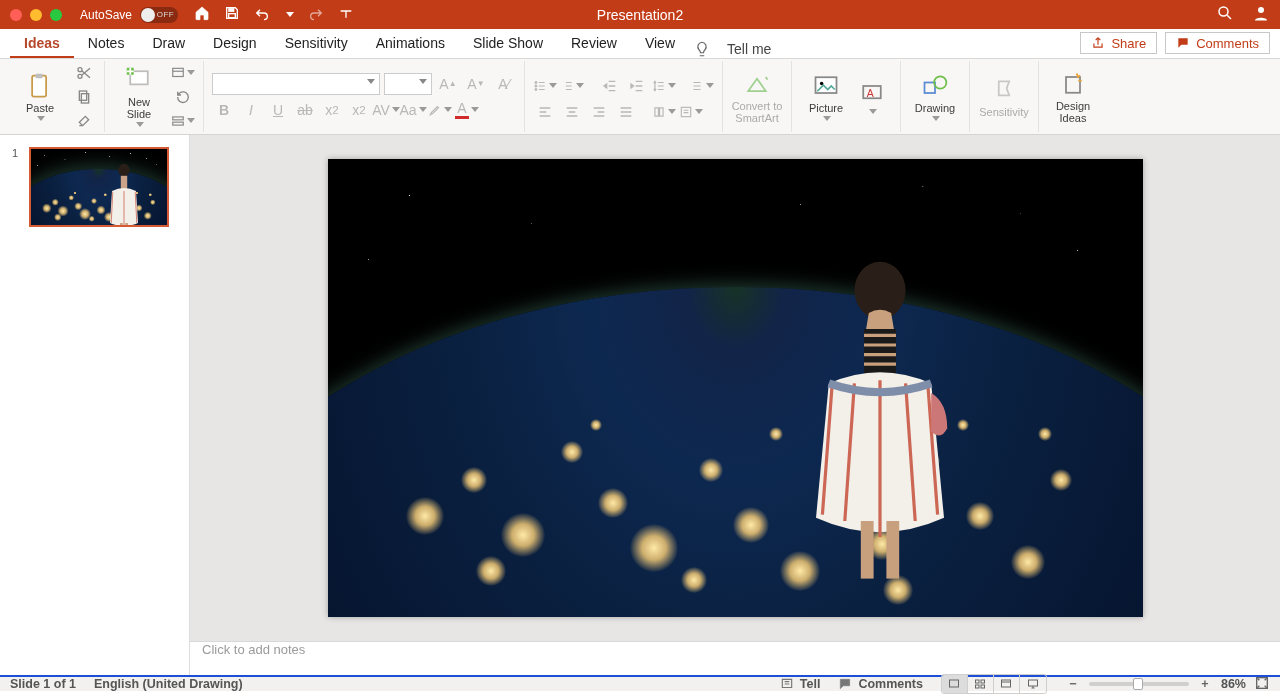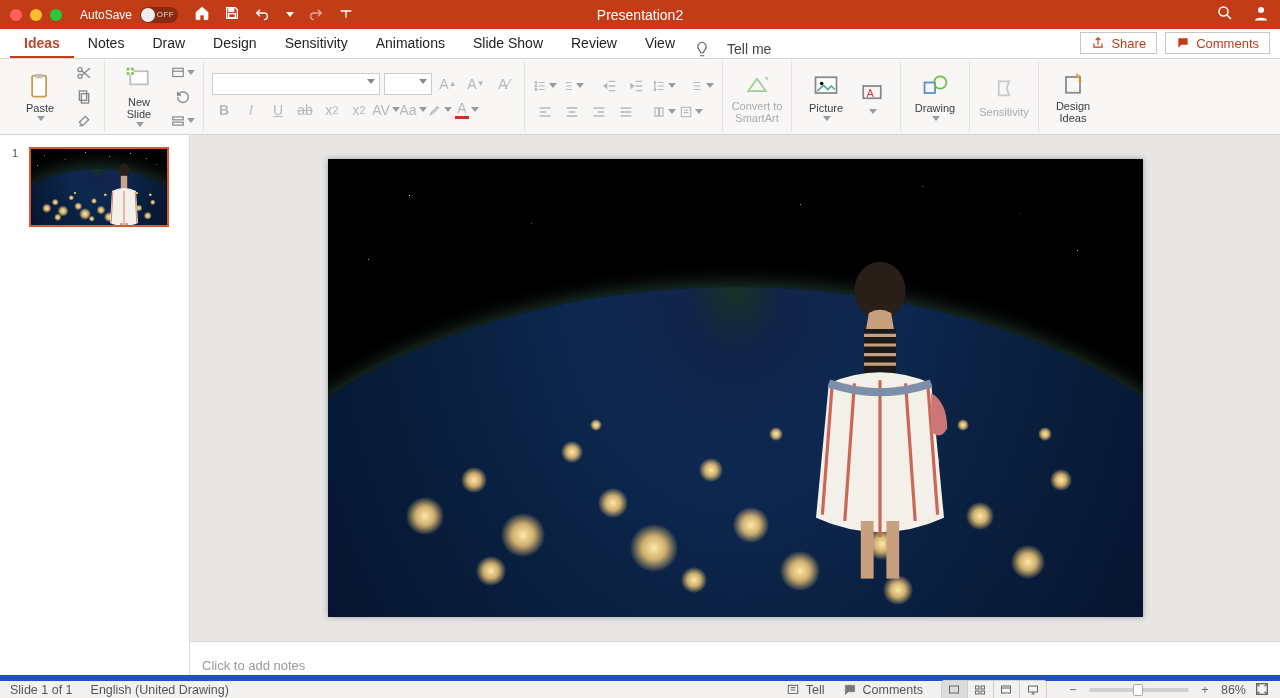--- a/index.html
+++ b/index.html
@@ -49,21 +49,21 @@
   .fontrow2, .pararow, .pararow2 { display:flex; align-items:center; gap:3px; margin-top:4px;}
 
   
   .workspace { display:flex; height:540px; }
   .thumbs { width:190px; background:#fff; border-right:1px solid #ddd; padding:12px 12px; }
   .slidenum { font-size:11px; color:#555; display:inline-block; vertical-align:top; margin-right:6px;}
   .thumb { display:inline-block; width:140px; height:80px; border:2px solid #d55a34; position:relative; overflow:hidden; background:#000; }
   .canvaswrap { flex:1; background:#e7e6e5; display:flex; flex-direction:column; }
   .canvasarea { flex:1; display:flex; align-items:center; justify-content:center; }
   .slide { width:815px; height:458px; background:#000; box-shadow:0 0 6px rgba(0,0,0,.3); position:relative; overflow:hidden; }
-  .notes { height:34px; background:#fff; border-top:1px solid #d8d8d8; padding:16px 12px; font-size:13px; color:#9a9a9a; }
+  .notes { height:34px; background:#fff; border-top:1px solid #d8d8d8; padding:0 12px; font-size:13px; color:#9a9a9a; }
 
   
   .earth { position:absolute; inset:0; }
   .stars::before, .stars::after { content:""; position:absolute; inset:0; background:
      radial-gradient(1px 1px at 10% 8%, #fff, transparent 60%),
      radial-gradient(1px 1px at 25% 14%, #cfd9ff, transparent 60%),
      radial-gradient(1px 1px at 40% 5%, #fff, transparent 60%),
      radial-gradient(1px 1px at 58% 10%, #fff, transparent 60%),
      radial-gradient(1px 1px at 73% 6%, #cfd9ff, transparent 60%),
      radial-gradient(1px 1px at 85% 12%, #fff, transparent 60%),
@@ -73,21 +73,21 @@
   .horizon { position:absolute; left:-20%; right:-20%; top:28%; height:160%; border-radius:50%;
     background: radial-gradient(ellipse at 50% 0%, rgba(90,200,150,0.25) 0%, rgba(30,60,120,0.6) 6%, #0d2850 18%, #0a2040 35%, #061530 60%, #030b1d 100%);
     box-shadow: 0 -4px 18px rgba(120,220,180,0.25);
   }
   .citylights { position:absolute; inset:0; }
   .citylights span { position:absolute; border-radius:50%; background:radial-gradient(circle,#ffe9a8 0%,rgba(255,210,120,.8) 35%,rgba(255,180,60,0) 72%); filter:blur(.4px); }
 
   .person { position:absolute; left:58%; top:22%; width:160px; height:330px; }
 
   
-  .status { height:24px; background:#f2f1f0; border-top:6px solid #1d4ed8; display:flex; align-items:center; font-size:12.5px; color:#555; padding:0 10px; gap:18px; }
+  .status { height:16px; background:#f2f1f0; border-top:2px solid #1d4ed8; display:flex; align-items:center; font-size:12.5px; color:#555; padding:0 10px; gap:18px;font-weight:bold; }
   .status .spacer{ flex:1; }
   .sbtn { display:flex; align-items:center; gap:6px; }
   .sbtn svg{ width:14px; height:14px; fill:#777; stroke:#777; }
   .viewset { display:flex; border:1px solid #cfcfcf; border-radius:3px; overflow:hidden; }
   .viewset div{ width:26px; height:18px; display:flex; align-items:center; justify-content:center; border-right:1px solid #cfcfcf;}
   .viewset div:last-child{border-right:none;}
   .viewset div.active{ background:#dcdcdc; }
   .zoom { display:flex; align-items:center; gap:8px; }
   .ztrack{ width:100px; height:4px; background:#cfcfcf; border-radius:2px; position:relative; }
   .zthumb{ position:absolute; top:-4px; left:44%; width:10px; height:12px; background:#fff; border:1px solid #aaa; border-radius:2px;}

